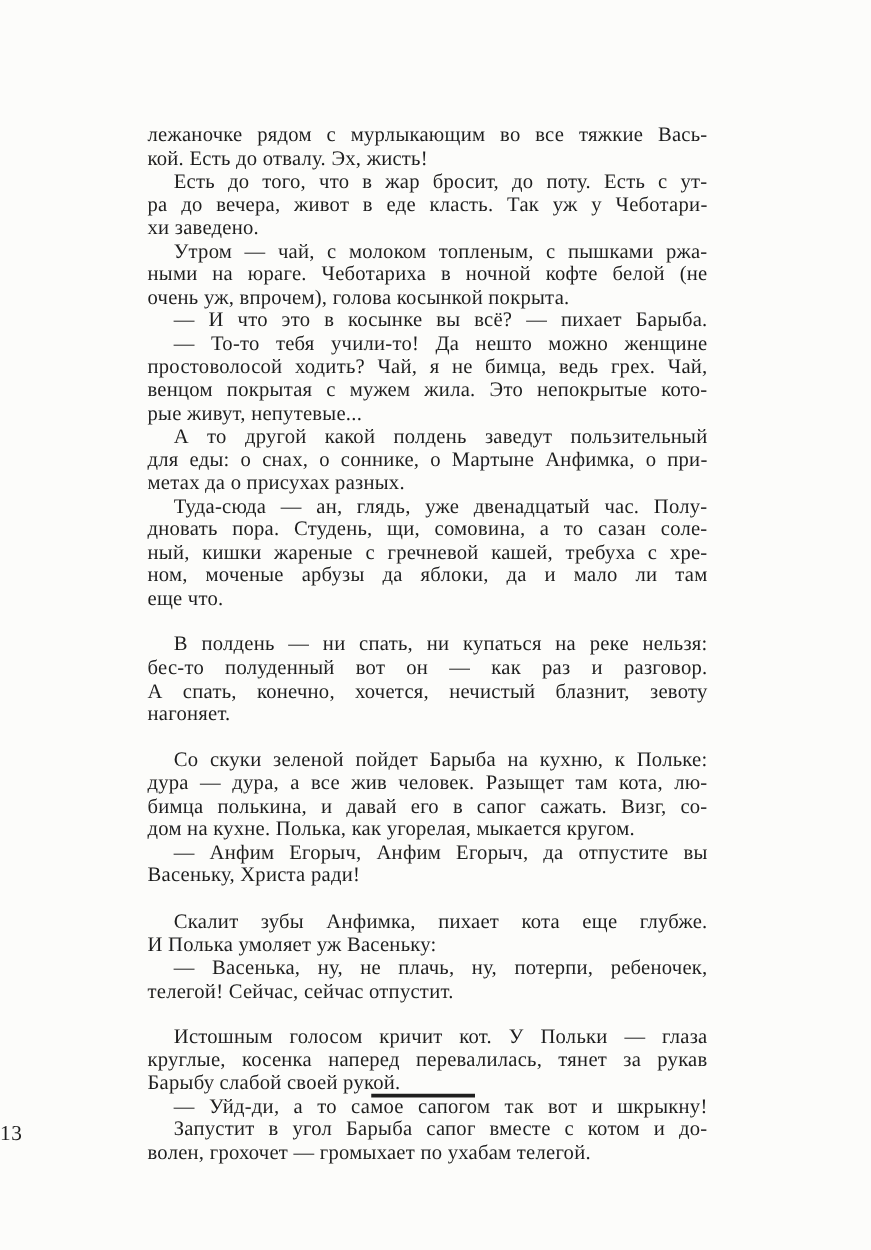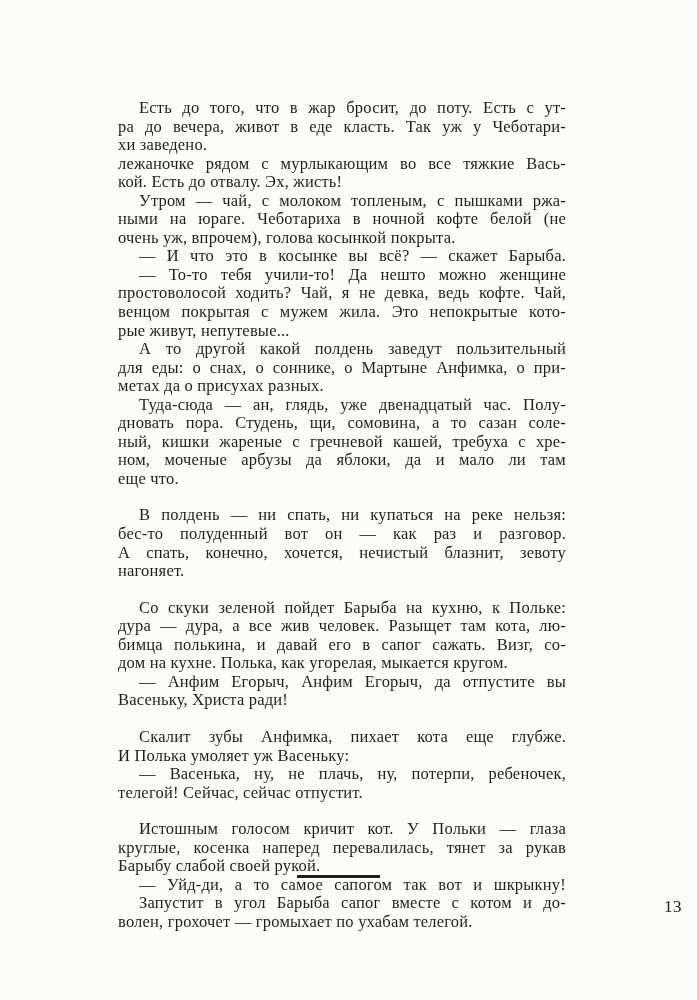--- a/index.html
+++ b/index.html
@@ -45,50 +45,50 @@
     top:875px;
     width:83px;
     height:2.5px;
     background:var(--ink);
   }
   .page-number-wrap{
     position:absolute;
     left:0;
     top:897px;
     width:682px;
-    text-align:right;
+    text-align:left;
     font-size:17px;
     letter-spacing:0.5px;
   }
 </style>
 </head>
 <body>
 
 <div class="page">
   <div class="text-block" id="text-block">
+      <div class="para">
+        <div class="line just">лежаночке рядом с мурлыкающим во все тяжкие Вась-</div>
+        <div class="line">кой. Есть до отвалу. Эх, жисть!</div>
+      </div>
       <div class="para indent">
         <div class="line just">Есть до того, что в жар бросит, до поту. Есть с ут-</div>
         <div class="line just">ра до вечера, живот в еде класть. Так уж у Чеботари-</div>
         <div class="line">хи заведено.</div>
-      </div>
-      <div class="para">
-        <div class="line just">лежаночке рядом с мурлыкающим во все тяжкие Вась-</div>
-        <div class="line">кой. Есть до отвалу. Эх, жисть!</div>
       </div>
       <div class="para indent">
         <div class="line just">Утром — чай, с молоком топленым, с пышками ржа-</div>
         <div class="line just">ными на юраге. Чеботариха в ночной кофте белой (не</div>
         <div class="line">очень уж, впрочем), голова косынкой покрыта.</div>
       </div>
       <div class="para indent">
-        <div class="line just">— И что это в косынке вы всё? — скажет Барыба.</div>
+        <div class="line just">— И что это в косынке вы всё? — пихает Барыба.</div>
       </div>
       <div class="para indent">
         <div class="line just">— То-то тебя учили-то! Да нешто можно женщине</div>
-        <div class="line just">простоволосой ходить? Чай, я не девка, ведь кофте. Чай,</div>
+        <div class="line just">простоволосой ходить? Чай, я не бимца, ведь грех. Чай,</div>
         <div class="line just">венцом покрытая с мужем жила. Это непокрытые кото-</div>
         <div class="line">рые живут, непутевые...</div>
       </div>
       <div class="para indent">
         <div class="line just">А то другой какой полдень заведут пользительный</div>
         <div class="line just">для еды: о снах, о соннике, о Мартыне Анфимка, о при-</div>
         <div class="line">метах да о присухах разных.</div>
       </div>
       <div class="para indent">
         <div class="line just">Туда-сюда — ан, глядь, уже двенадцатый час. Полу-</div>

